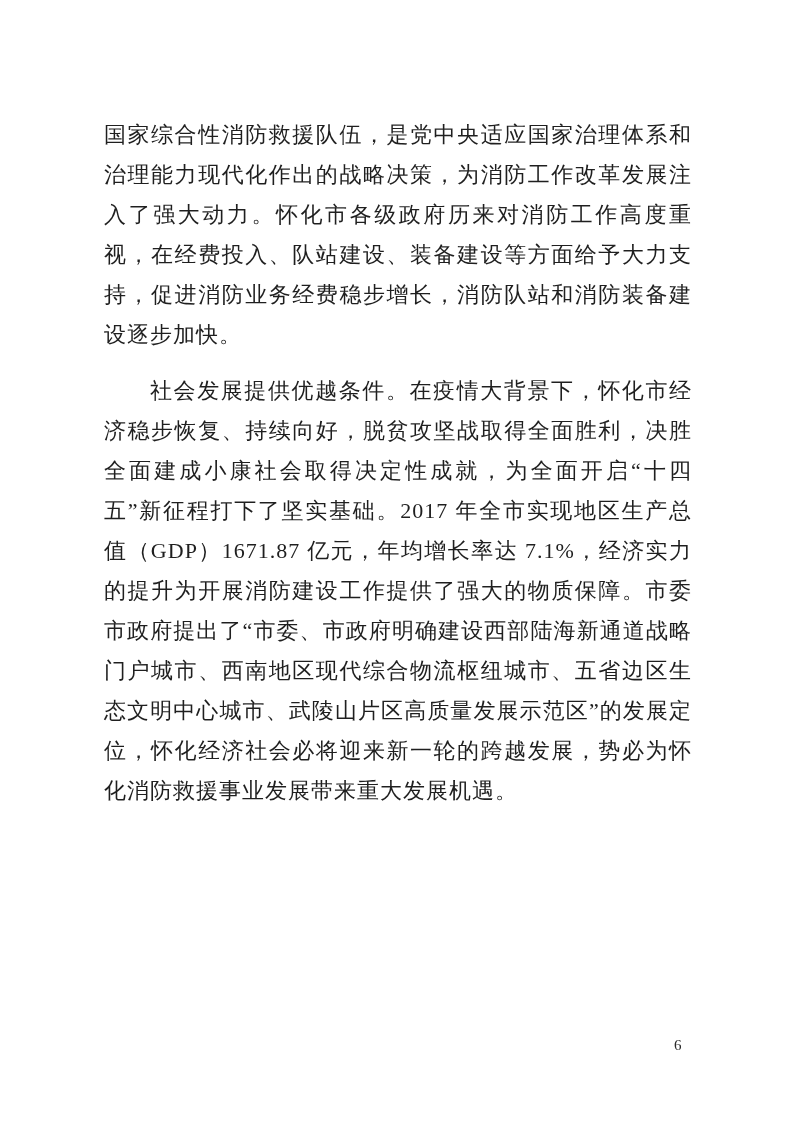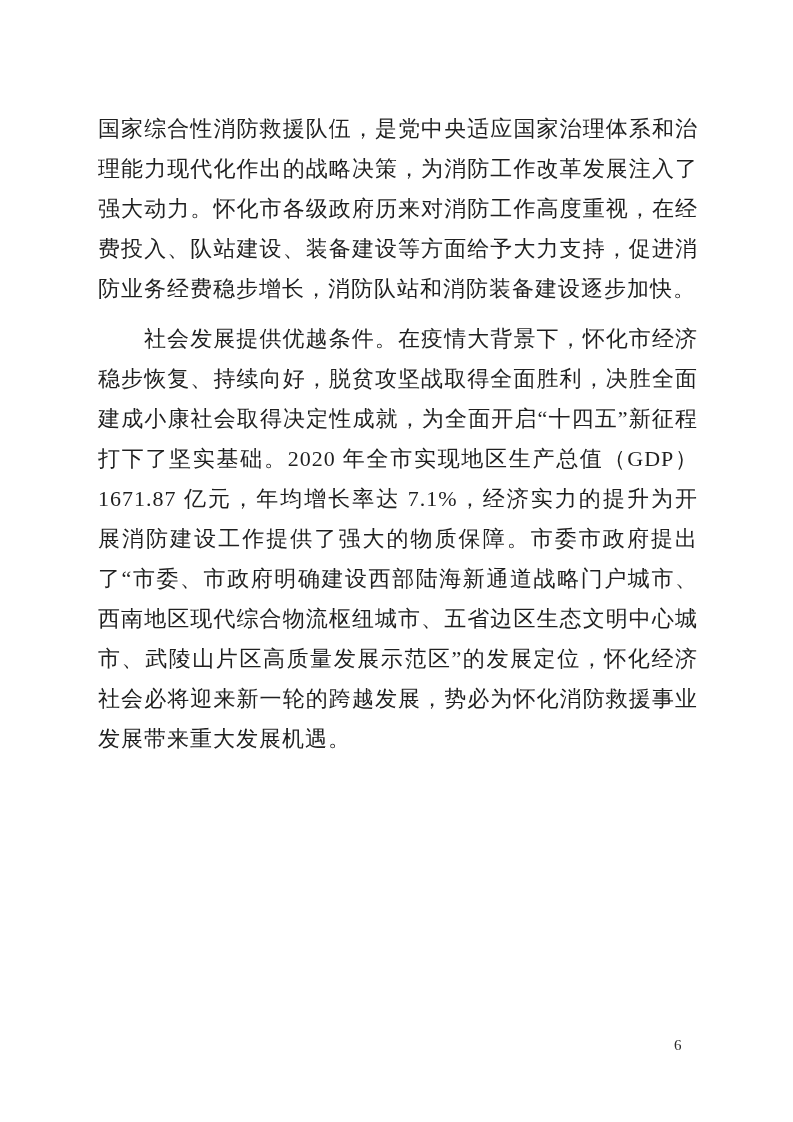--- a/index.html
+++ b/index.html
@@ -21,21 +21,21 @@
     left: 88px;
     top: 99px;
     width: 620px;
     font-size: 22px;
     line-height: 40px;
     letter-spacing: 1px;
     text-align: justify;
     text-justify: inter-character;
   }
   .para {
-    margin: 10px;
+    margin: 16px;
     padding: 0;
     text-indent: 0;
   }
   .para.indent {
     text-indent: 46px;
   }
   .run.bold {
     font-weight: normal;
   }
   .page-number {
@@ -47,16 +47,16 @@
     letter-spacing: 0;
     color: #2a2a2a;
   }
 </style>
 </head>
 <body>
 
 <div class="page">
   <div class="content">
       <p class="para"><span class="run">国家综合性消防救援队伍，是党中央适应国家治理体系和治理能力现代化作出的战略决策，为消防工作改革发展注入了强大动力。怀化市各级政府历来对消防工作高度重视，在经费投入、队站建设、装备建设等方面给予大力支持，促进消防业务经费稳步增长，消防队站和消防装备建设逐步加快。</span></p>
-      <p class="para indent"><span class="run bold">社会发展提供优越条件。</span><span class="run">在疫情大背景下，怀化市经济稳步恢复、持续向好，脱贫攻坚战取得全面胜利，决胜全面建成小康社会取得决定性成就，为全面开启“十四五”新征程打下了坚实基础。2020 年全市实现地区生产总值（GDP）1671.87 亿元，年均增长率达 7.1%，经济实力的提升为开展消防建设工作提供了强大的物质保障。市委市政府提出了“市委、市政府明确建设西部陆海新通道战略门户城市、西南地区现代综合物流枢纽城市、五省边区生态文明中心城市、武陵山片区高质量发展示范区”的发展定位，怀化经济社会必将迎来新一轮的跨越发展，势必为怀化消防救援事业发展带来重大发展机遇。</span></p>
+      <p class="para indent"><span class="run bold">社会发展提供优越条件。</span><span class="run">在疫情大背景下，怀化市经济稳步恢复、持续向好，脱贫攻坚战取得全面胜利，决胜全面建成小康社会取得决定性成就，为全面开启“十四五”新征程打下了坚实基础。2017 年全市实现地区生产总值（GDP）1671.87 亿元，年均增长率达 7.1%，经济实力的提升为开展消防建设工作提供了强大的物质保障。市委市政府提出了“市委、市政府明确建设西部陆海新通道战略门户城市、西南地区现代综合物流枢纽城市、五省边区生态文明中心城市、武陵山片区高质量发展示范区”的发展定位，怀化经济社会必将迎来新一轮的跨越发展，势必为怀化消防救援事业发展带来重大发展机遇。</span></p>
     </div>
   <div class="page-number">6</div>
 </div>
 
 </body></html>

